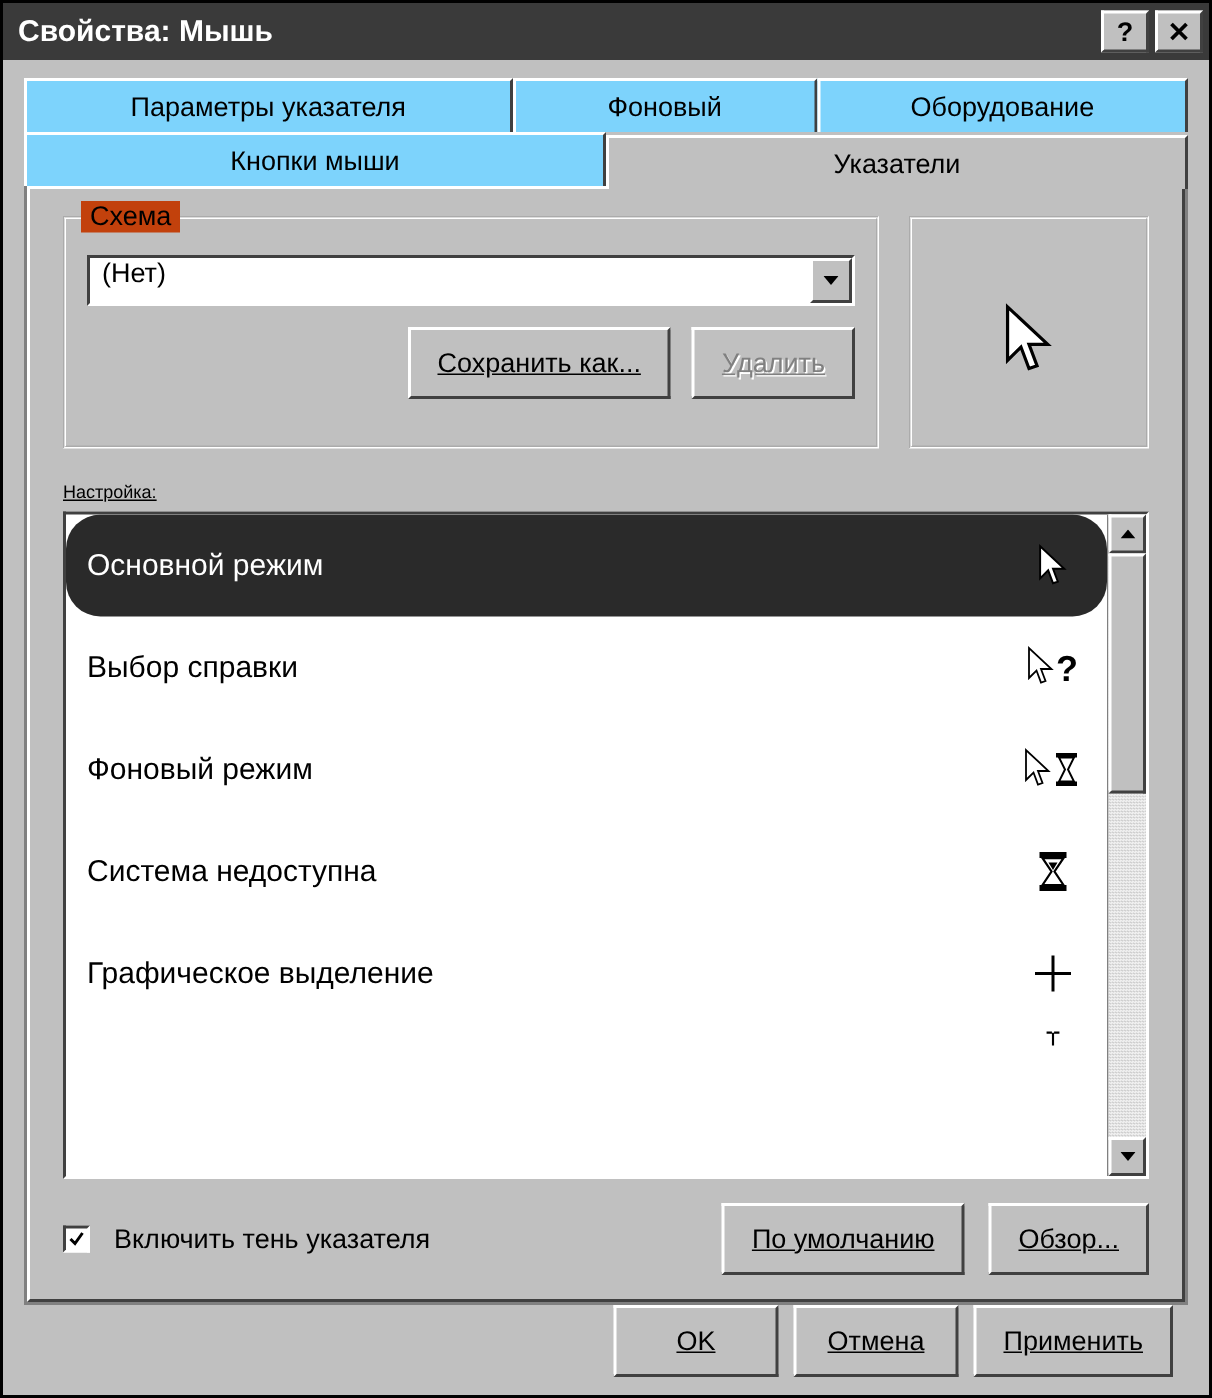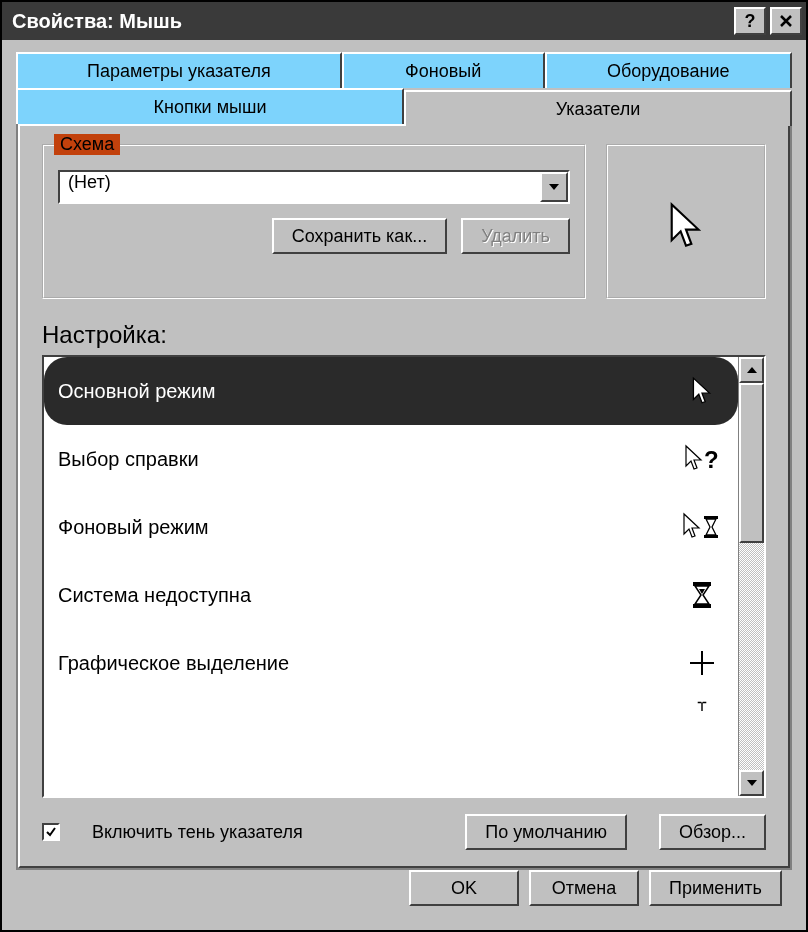--- a/index.html
+++ b/index.html
@@ -145,35 +145,36 @@
   .dropdown-arrow {
     width: 28px; height: 100%;
     background: #c0c0c0;
     border-top: 2px solid #fff;
     border-left: 2px solid #fff;
     border-right: 2px solid #404040;
     border-bottom: 2px solid #404040;
     display: flex; align-items:center; justify-content:center;
   }
   .btn {
-    height: 36px;
+    height: 48px;
     background: #c0c0c0;
     border-top: 2px solid #fff;
     border-left: 2px solid #fff;
     border-right: 2px solid #404040;
     border-bottom: 2px solid #404040;
     padding: 0 18px;
     font-size: 18px;
     display: flex; align-items: center; justify-content:center;
     cursor: pointer;
+    text-decoration: underline;
   }
   .btn.disabled { color: #808080; text-shadow: 1px 1px 0 #fff; cursor: default; }
   .scheme-buttons { display:flex; gap:14px; justify-content:flex-end; margin-top:14px;}
 
-  .label-customize { margin-bottom: 6px; font-size:24px; }
+  .label-customize { margin-bottom: 6px; font-size:12px;text-decoration:underline; }
   .listbox-wrap {
     flex: 1;
     display: flex;
     border-top: 2px solid #404040;
     border-left: 2px solid #404040;
     border-right: 2px solid #fff;
     border-bottom: 2px solid #fff;
     background:#fff;
     min-height: 0;
   }
@@ -214,21 +215,21 @@
   .sb-track { flex:1; background: repeating-conic-gradient(#c0c0c0 0% 25%, #fff 0% 50%) 0 0/2px 2px; position:relative;}
   .sb-thumb {
     position:absolute; top:0; left:0; right:0; height:160px;
     background:#c0c0c0;
     border-top:2px solid #fff; border-left:2px solid #fff;
     border-right:2px solid #404040; border-bottom:2px solid #404040;
   }
 
   .bottom-row {
     margin-top: 16px;
-    display:flex; align-items:center; gap: 32px;
+    display:flex; align-items:center; gap: 16px;
   }
   .checkbox {
     width:18px; height:18px; background:#fff;
     border-top:2px solid #404040; border-left:2px solid #404040;
     border-right:2px solid #fff; border-bottom:2px solid #fff;
     display:flex; align-items:center; justify-content:center;
     font-size:14px; color:#000;
   }
   .bottom-row .spacer { flex:1; }
   .btn.bold { border-width: 2px; font-weight: normal; }

